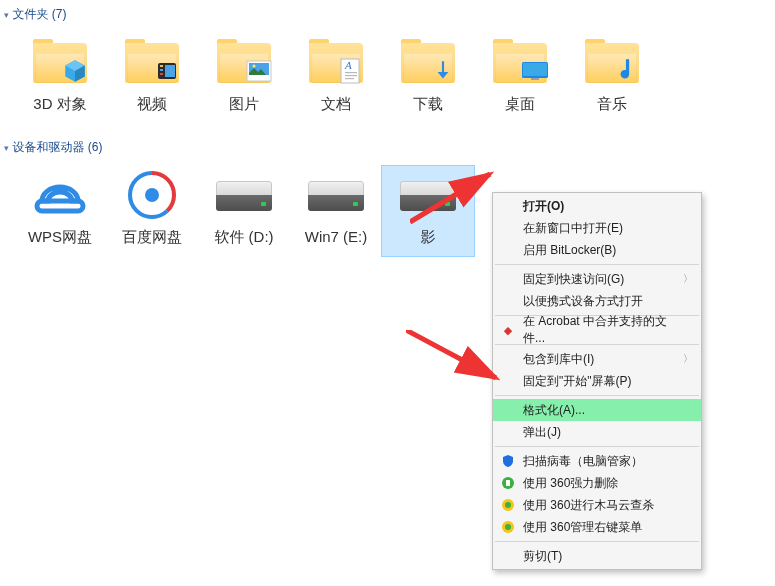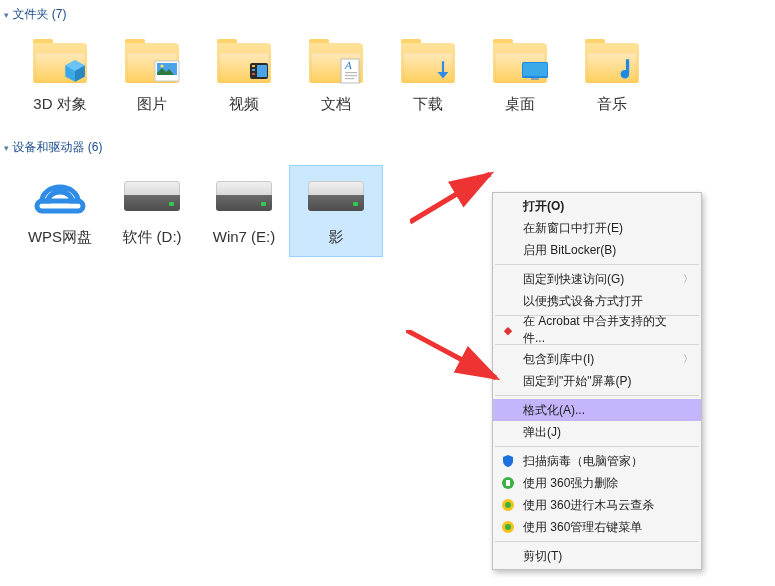--- a/index.html
+++ b/index.html
@@ -137,21 +137,21 @@
   }
   .menu-item {
     display: flex;
     align-items: center;
     height: 22px;
     padding: 0 14px 0 30px;
     position: relative;
     color: #222;
     cursor: pointer;
   }
-  .menu-item.hover { background: #c4b5fd; }
+  .menu-item.hover { background: #86efac; }
   .menu-item .arrow {
     position: absolute; right: 8px; top: 50%; transform: translateY(-50%);
     font-size: 10px; color: #666;
   }
   .menu-item .mi-icon {
     position:absolute; left:7px; top:50%; transform:translateY(-50%);
     width:16px; height:16px; display:flex; align-items:center; justify-content:center;
     font-size:13px;
   }
   .menu-sep {
@@ -190,49 +190,49 @@
       </div>
       <div class="label">3D 对象</div>
     </div>
     <div class="item">
       <div class="icon-box">
         <div class="folder">
           <div class="tab"></div>
           <div class="back"></div>
           <div class="front"></div>
           <div class="overlay">
-            <svg width="26" height="22" viewBox="0 0 26 22">
-              <rect x="1" y="1" width="24" height="20" fill="#fff" stroke="#c8c8c8"></rect>
-              <rect x="3" y="3" width="20" height="12" fill="#4aa3e7"></rect>
-              <path d="M3 13 l5 -5 4 4 3 -3 5 6 H3z" fill="#2f7a3f"></path>
-              <circle cx="8" cy="6" r="1.6" fill="#ffe36b"></circle>
-            </svg>
-          </div>
-        </div>
-      </div>
-      <div class="label">图片</div>
-    </div>
-    <div class="item">
-      <div class="icon-box">
-        <div class="folder">
-          <div class="tab"></div>
-          <div class="back"></div>
-          <div class="front"></div>
-          <div class="overlay">
             <svg width="24" height="24" viewBox="0 0 24 24">
               <rect x="3" y="4" width="18" height="16" rx="2" fill="#2b2b2b"></rect>
               <rect x="5" y="6" width="3" height="2" fill="#e7c14a"></rect>
               <rect x="5" y="10" width="3" height="2" fill="#4aa3e7"></rect>
               <rect x="5" y="14" width="3" height="2" fill="#d64a4a"></rect>
               <rect x="10" y="6" width="10" height="12" fill="#4aa3e7"></rect>
             </svg>
           </div>
         </div>
       </div>
       <div class="label">视频</div>
+    </div>
+    <div class="item">
+      <div class="icon-box">
+        <div class="folder">
+          <div class="tab"></div>
+          <div class="back"></div>
+          <div class="front"></div>
+          <div class="overlay">
+            <svg width="26" height="22" viewBox="0 0 26 22">
+              <rect x="1" y="1" width="24" height="20" fill="#fff" stroke="#c8c8c8"></rect>
+              <rect x="3" y="3" width="20" height="12" fill="#4aa3e7"></rect>
+              <path d="M3 13 l5 -5 4 4 3 -3 5 6 H3z" fill="#2f7a3f"></path>
+              <circle cx="8" cy="6" r="1.6" fill="#ffe36b"></circle>
+            </svg>
+          </div>
+        </div>
+      </div>
+      <div class="label">图片</div>
     </div>
     <div class="item">
       <div class="icon-box">
         <div class="folder">
           <div class="tab"></div>
           <div class="back"></div>
           <div class="front"></div>
           <div class="overlay">
             <svg width="24" height="28" viewBox="0 0 24 28">
               <rect x="2" y="2" width="18" height="24" fill="#fff" stroke="#bcbcbc"></rect>
@@ -301,20 +301,31 @@
 </div>
 <div class="icon-grid" id="devices-grid">
     <div class="item">
       <div class="icon-box">
         <span><svg width="56" height="48" viewBox="0 0 56 48">
             <path d="M10 30a18 14 0 1 1 36 0h-6a12 9 0 1 0-24 0z" fill="none" stroke="#2e8be6" stroke-width="5" stroke-linecap="round"></path>
             <path d="M10 30h36a4 4 0 0 1 0 10H10a4 4 0 0 1 0-10z" fill="none" stroke="#2e8be6" stroke-width="5"></path>
           </svg></span>
       </div>
       <div class="label">WPS网盘</div>
+    </div>
+    <div class="item">
+      <div class="icon-box">
+        <span><svg width="52" height="52" viewBox="0 0 52 52">
+            <circle cx="26" cy="26" r="22" fill="none" stroke="#e8e8e8" stroke-width="4"></circle>
+            <circle cx="26" cy="26" r="22" fill="none" stroke="#e33b3b" stroke-width="4" stroke-dasharray="52 200" transform="rotate(-90 26 26)"></circle>
+            <circle cx="26" cy="26" r="22" fill="none" stroke="#2e8be6" stroke-width="4" stroke-dasharray="86 200" stroke-dashoffset="-52" transform="rotate(-90 26 26)"></circle>
+            <circle cx="26" cy="26" r="7" fill="#2e8be6"></circle>
+          </svg></span>
+      </div>
+      <div class="label">百度网盘</div>
     </div>
     <div class="item">
       <div class="icon-box">
         <div class="drive">
           <div class="top"></div>
           <div class="front"></div>
           <div class="led"></div>
         </div>
       </div>
       <div class="label">软件 (D:)</div>

